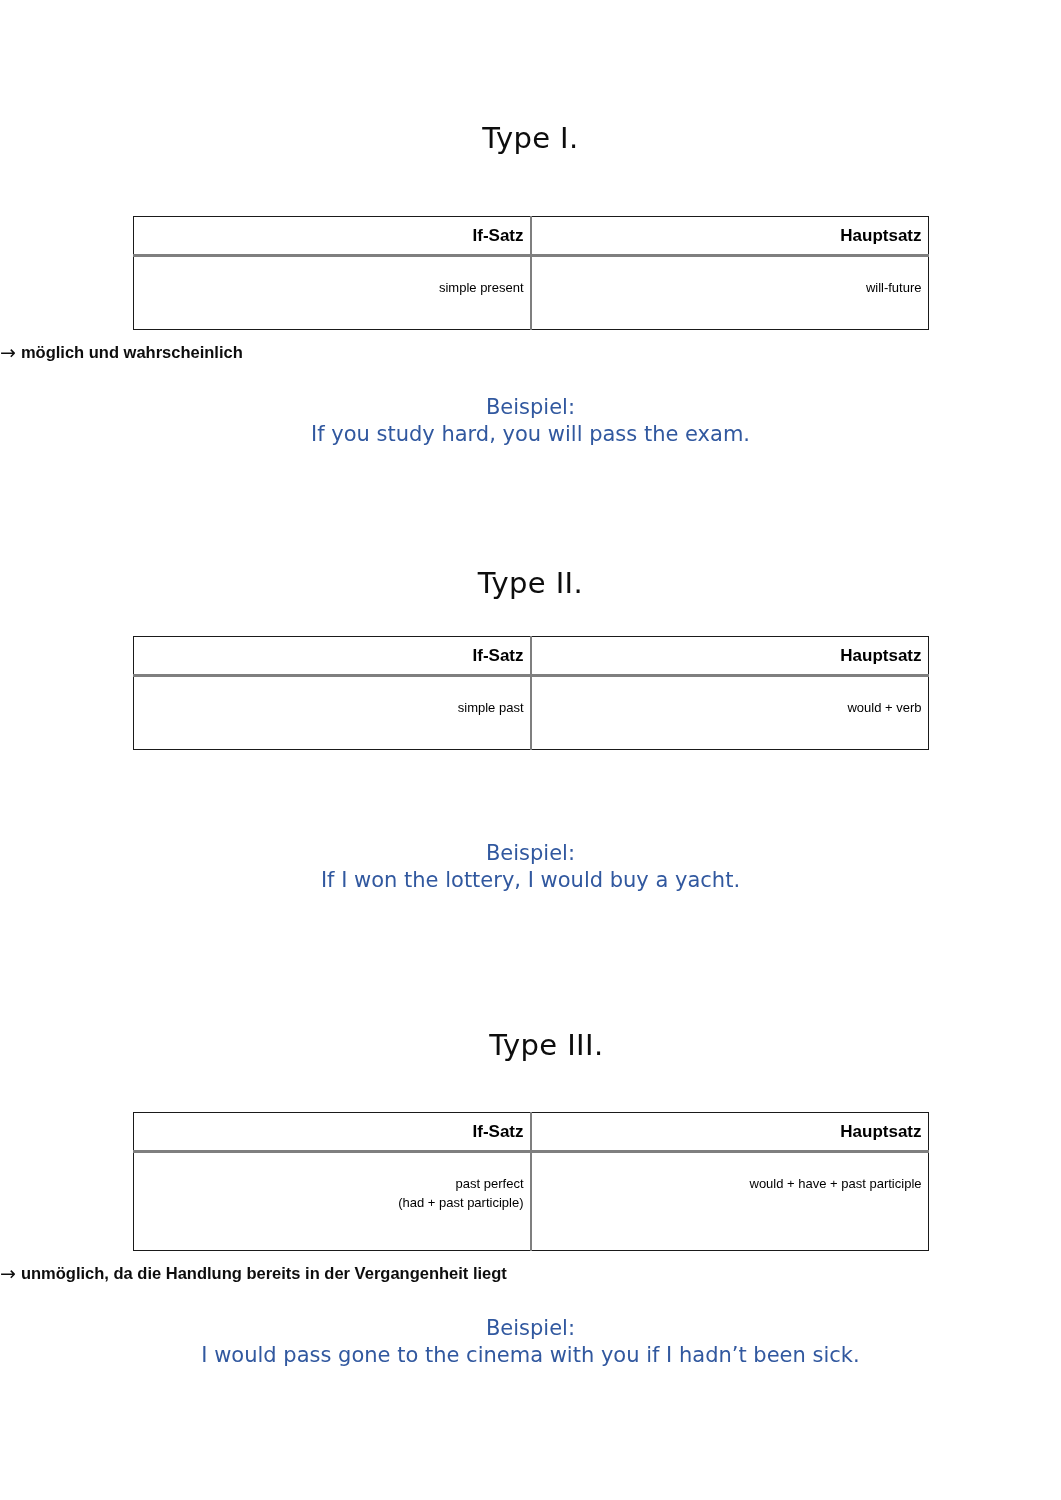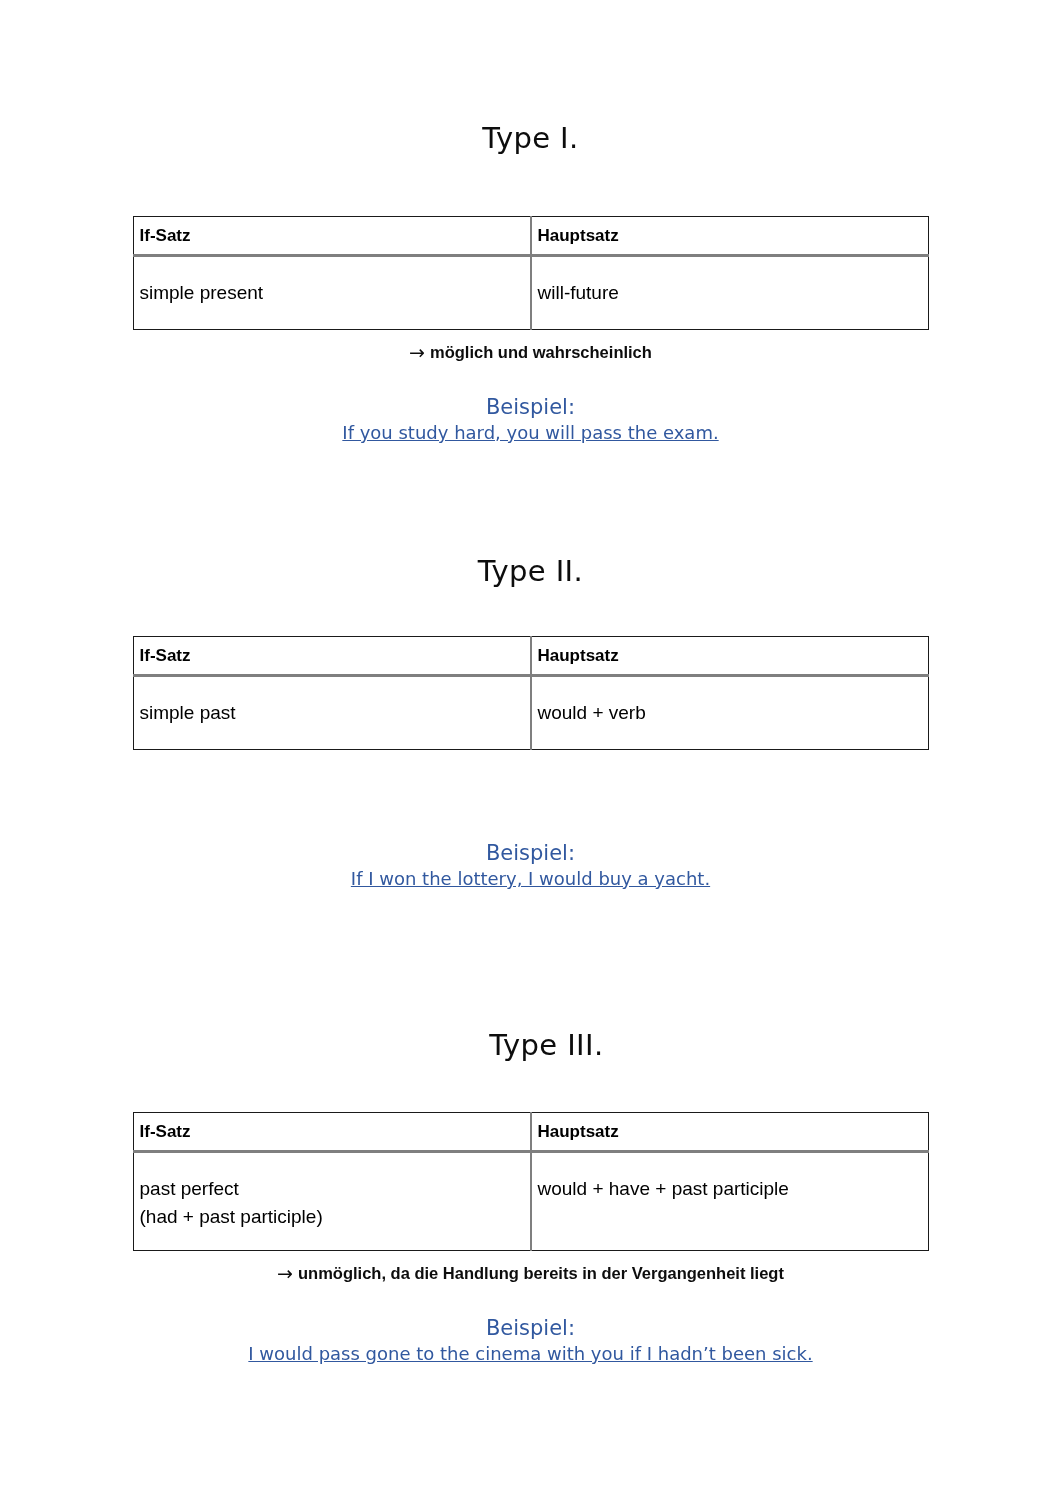--- a/index.html
+++ b/index.html
@@ -43,52 +43,52 @@
   
   .grammar-table {
     width: 796px;
     margin: 0 auto;
     border-collapse: collapse;
     border: 1.5px solid #1a1a1a;
     table-layout: fixed;
   }
   .grammar-table th,
   .grammar-table td {
-    text-align: left;
+    text-align: right;
     vertical-align: top;
     font-family: "Liberation Sans", sans-serif;
     color: #000000;
     margin-left: 7px;
   }
   .grammar-table th {
     font-size: 17px;
     font-weight: bold;
     padding: 9px 6px 8px 6px;
     border-bottom: 3px solid #7f7f7f;
   }
   .grammar-table th.col-left,
   .grammar-table td.col-left {
     border-right: 2px solid #7f7f7f;
   }
   .grammar-table td {
-    font-size: 19px;
+    font-size: 13px;
     font-weight: normal;
     padding: 22px 6px 0 6px;
     line-height: 1.45;
   }
   .grammar-table.tall td {
     height: 75px;
   }
   .grammar-table.short td {
     height: 50px;
   }
 
   
   .note-line {
-    text-align: center;
+    text-align: left;
     font-family: "Liberation Sans", sans-serif;
     font-size: 16.5px;
     font-weight: bold;
     color: #0d0d0d;
     white-space: nowrap;
   }
   .note-arrow {
     font-family: "DejaVu Sans", sans-serif;
     font-weight: normal;
     font-size: 19px;
@@ -101,24 +101,23 @@
     text-align: center;
     font-family: "DejaVu Sans", sans-serif;
     color: #31589f;
     line-height: 1.28;
   }
   .example-label {
     font-size: 21px;
     display: block;
   }
   .example-sentence {
-    font-size: 18px;
+    font-size: 21px;
     display: block;
     white-space: nowrap;
-    text-decoration: underline;
   }
 </style>
 </head>
 <body>
 
 <div class="page">
 
   <div class="section" style="top:124px;">
     <div class="section-title">Type I.</div>
   </div>
@@ -146,21 +145,21 @@
     </div>
   </div>
 
   <div class="section" style="top:394px;">
     <div class="example-block">
       <span class="example-label">Beispiel:</span>
       <span class="example-sentence">If you study hard, you will pass the exam.</span>
     </div>
   </div>
 
-  <div class="section" style="top:557px;">
+  <div class="section" style="top:569px;">
     <div class="section-title">Type II.</div>
   </div>
 
   <div class="section" style="top:636px;">
     <table class="grammar-table short">
       <thead>
         <tr>
           <th class="col-left">If-Satz</th>
           <th>Hauptsatz</th>
         </tr>

